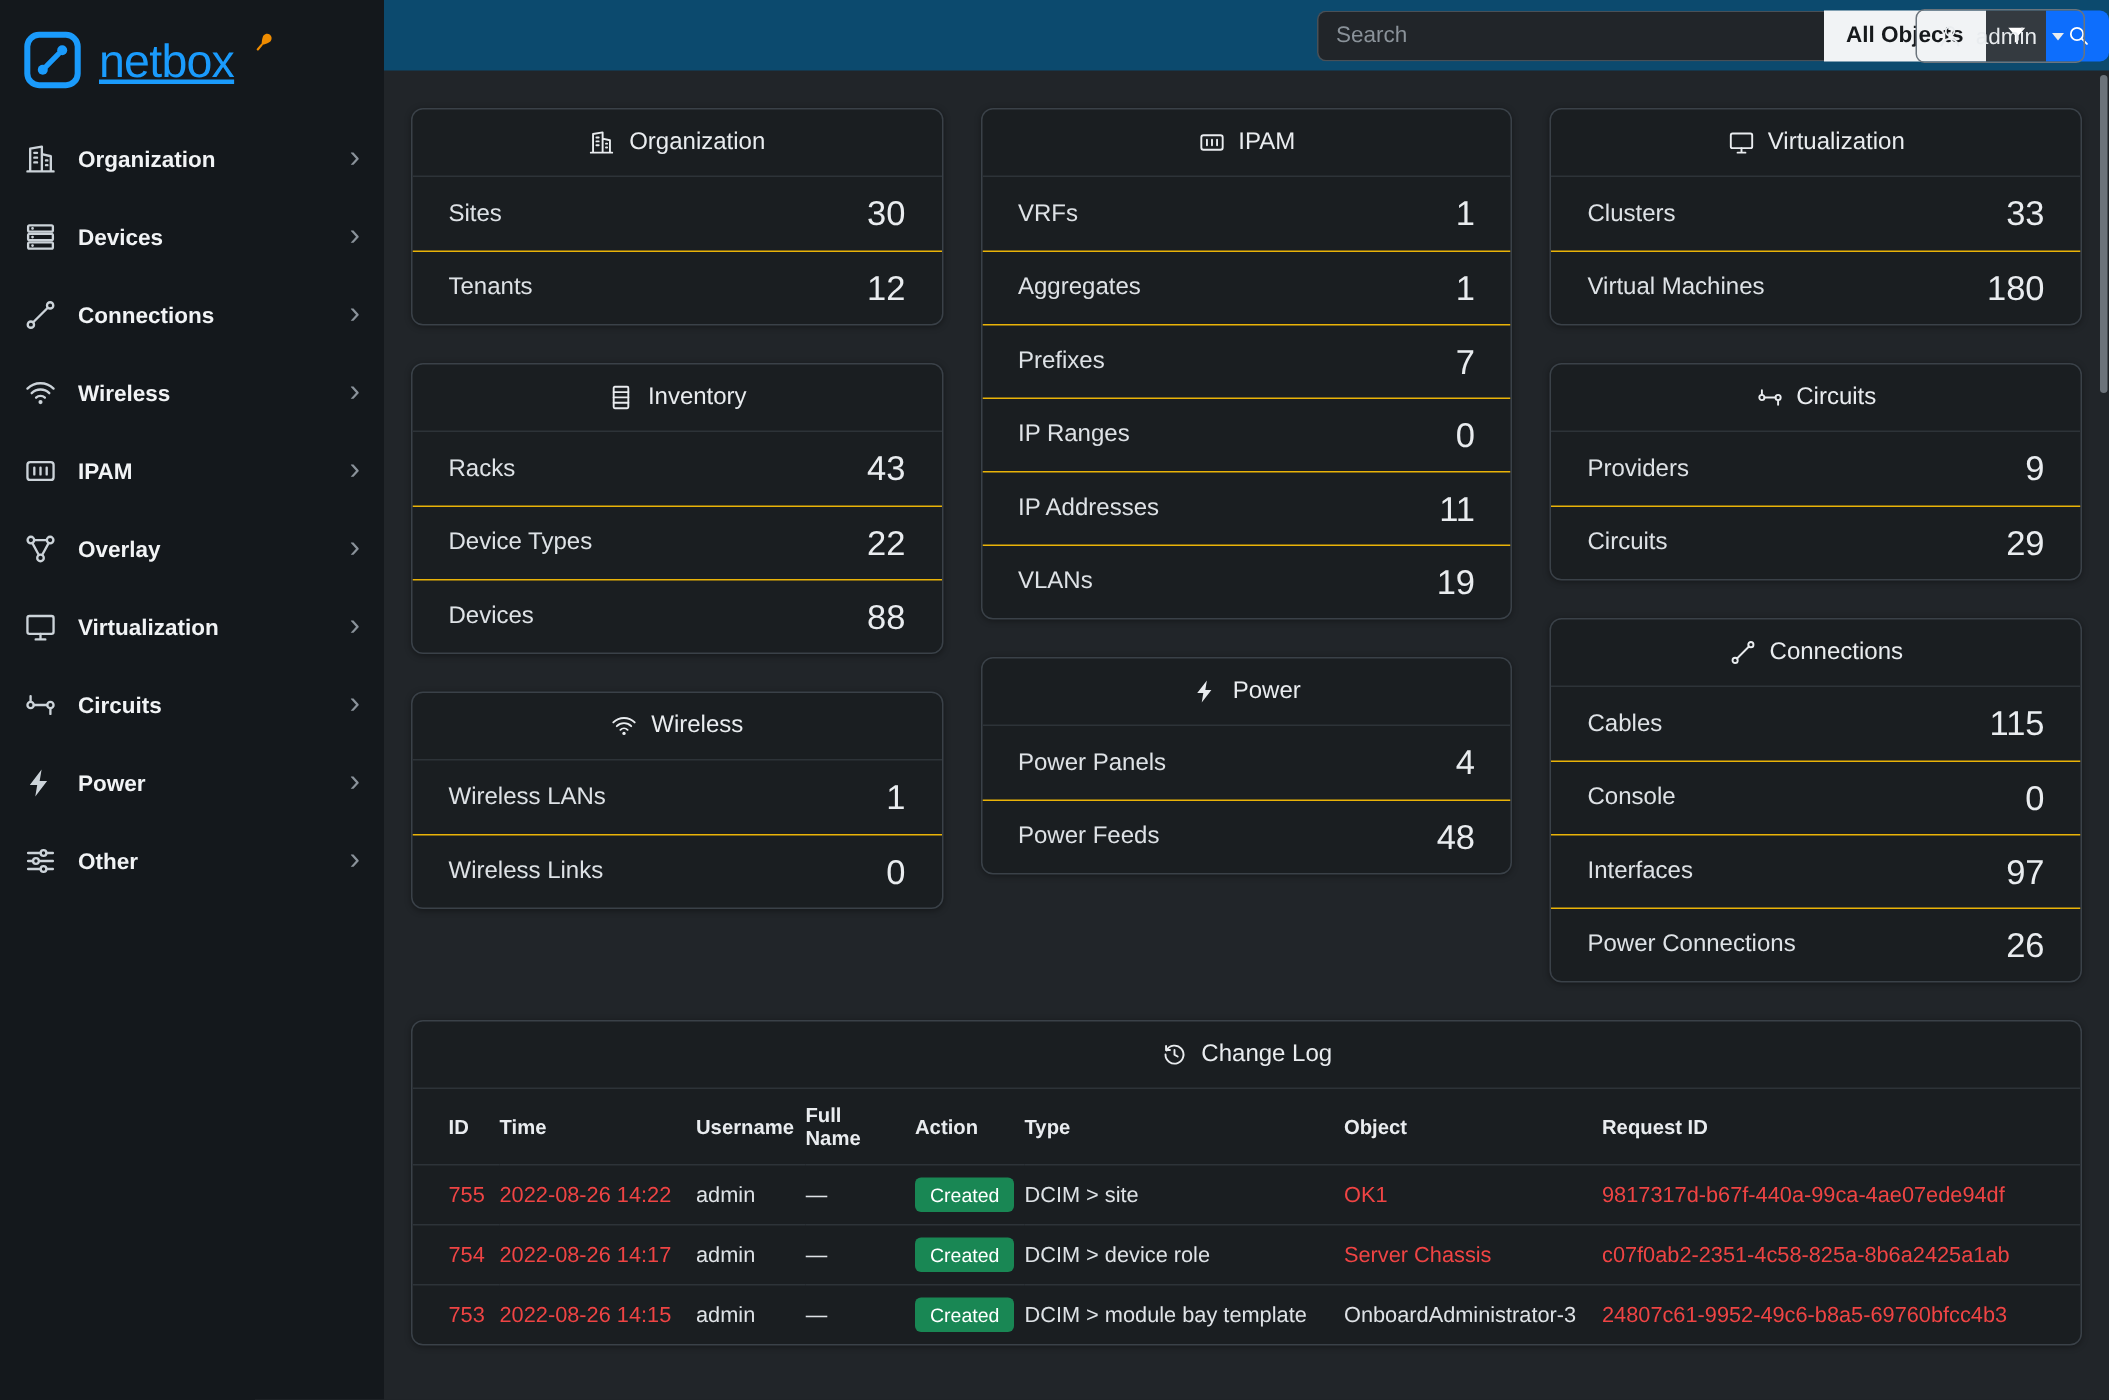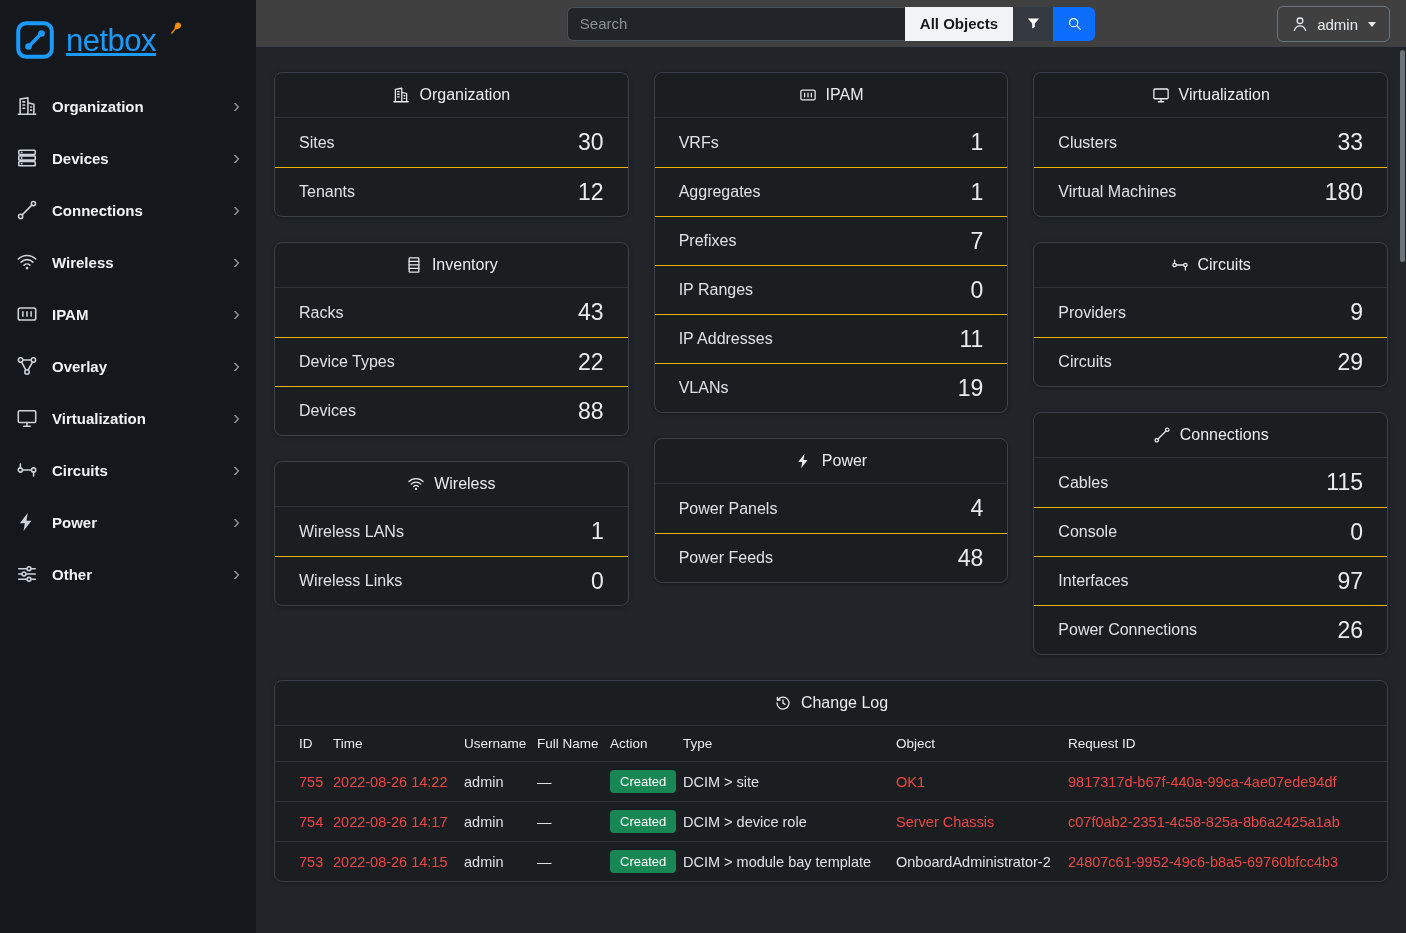--- a/index.html
+++ b/index.html
@@ -24,21 +24,21 @@
   .logo-pin svg { width: 16px; height: 16px; }
   .nav { display: flex; flex-direction: column; }
   .nav-item { height: 52px; display: flex; align-items: center; gap: 14px; padding: 0 16px; cursor: pointer; }
   .nicon { width: 22px; height: 22px; color: #ccd3d9; flex-shrink: 0; }
   .nicon svg { width: 22px; height: 22px; }
   .nlabel { flex: 1; font-size: 15px; font-weight: 600; color: #f1f3f5; }
   .chevron { color: #8a929a; font-size: 21px; line-height: 1; font-weight: 400; padding-bottom: 3px; }
 
   
   .main-col { flex: 1; min-width: 0; display: flex; flex-direction: column; position: relative; }
-  .topbar { height: 47px; flex-shrink: 0; background: #404040; display: flex; align-items: center; justify-content: center; position: relative; }
+  .topbar { height: 47px; flex-shrink: 0; background: #0c4a6e; display: flex; align-items: center; justify-content: flex-end; position: relative; }
   .search-group { display: flex; height: 34px; }
   .search-input {
     width: 338px; background: #212529; border: 1px solid #495057; border-right: none;
     border-radius: 6px 0 0 6px; color: #dee2e6; padding: 0 12px; font-size: 15px; outline: none;
     font-family: "Liberation Sans", sans-serif;
   }
   .search-input::placeholder { color: #8a9299; }
   .scope-btn { background: #f1f3f5; color: #16191c; border: none; padding: 0 15px; font-size: 15px; cursor: pointer; font-family: inherit; font-weight: bold; }
   .filter-btn { background: #343a40; border: none; width: 40px; color: #fff; display: flex; align-items: center; justify-content: center; cursor: pointer; }
   .filter-btn svg { width: 17px; height: 17px; }
@@ -65,21 +65,21 @@
   .cicon { width: 18px; height: 18px; color: #e9ecef; flex-shrink: 0; }
   .cicon svg { width: 18px; height: 18px; }
   .stat-row { display: flex; align-items: center; justify-content: space-between; padding: 9px 24px; min-height: 49px; }
   .stat-row + .stat-row { border-top: 1px solid #eab308; }
   .stat-label { font-size: 16px; color: #dee2e6; }
   .stat-value { font-size: 23px; color: #e9ecef; }
 
   
   .changelog-card { margin-top: 25px; }
   table { width: 100%; border-collapse: collapse; table-layout: fixed; }
-  th { font-size: 13.5px; font-weight: 400; text-align: left; color: #e9ecef; padding: 10px 10px 10px 0; }
+  th { font-size: 13.5px; font-weight: 700; text-align: left; color: #e9ecef; padding: 10px 10px 10px 0; }
   td { font-size: 14.5px; color: #dee2e6; padding: 8px 10px 8px 0; border-top: 1px solid #2d3338; white-space: nowrap; overflow: hidden; }
   th:first-child, td:first-child { padding-left: 24px; }
   a { color: #ef4444; text-decoration: none; cursor: pointer; }
   .badge-created { display: inline-block; background: #198754; color: #fff; font-size: 13px; padding: 4px 10px; border-radius: 4px; }
 </style>
 </head>
 <body>
 
 <aside class="sidebar">
   <div class="logo-row">
@@ -518,20 +518,20 @@
             <td><a>Server Chassis</a></td>
             <td><a>c07f0ab2-2351-4c58-825a-8b6a2425a1ab</a></td>
           </tr>
           <tr>
             <td><a>753</a></td>
             <td><a>2022-08-26 14:15</a></td>
             <td>admin</td>
             <td>—</td>
             <td><span class="badge-created">Created</span></td>
             <td>DCIM &gt; module bay template</td>
-            <td>OnboardAdministrator-2</td>
+            <td>OnboardAdministrator-3</td>
             <td><a>24807c61-9952-49c6-b8a5-69760bfcc4b3</a></td>
           </tr>
         </tbody>
       </table>
     </section>
   </main>
 </div>
 
 </body></html>

